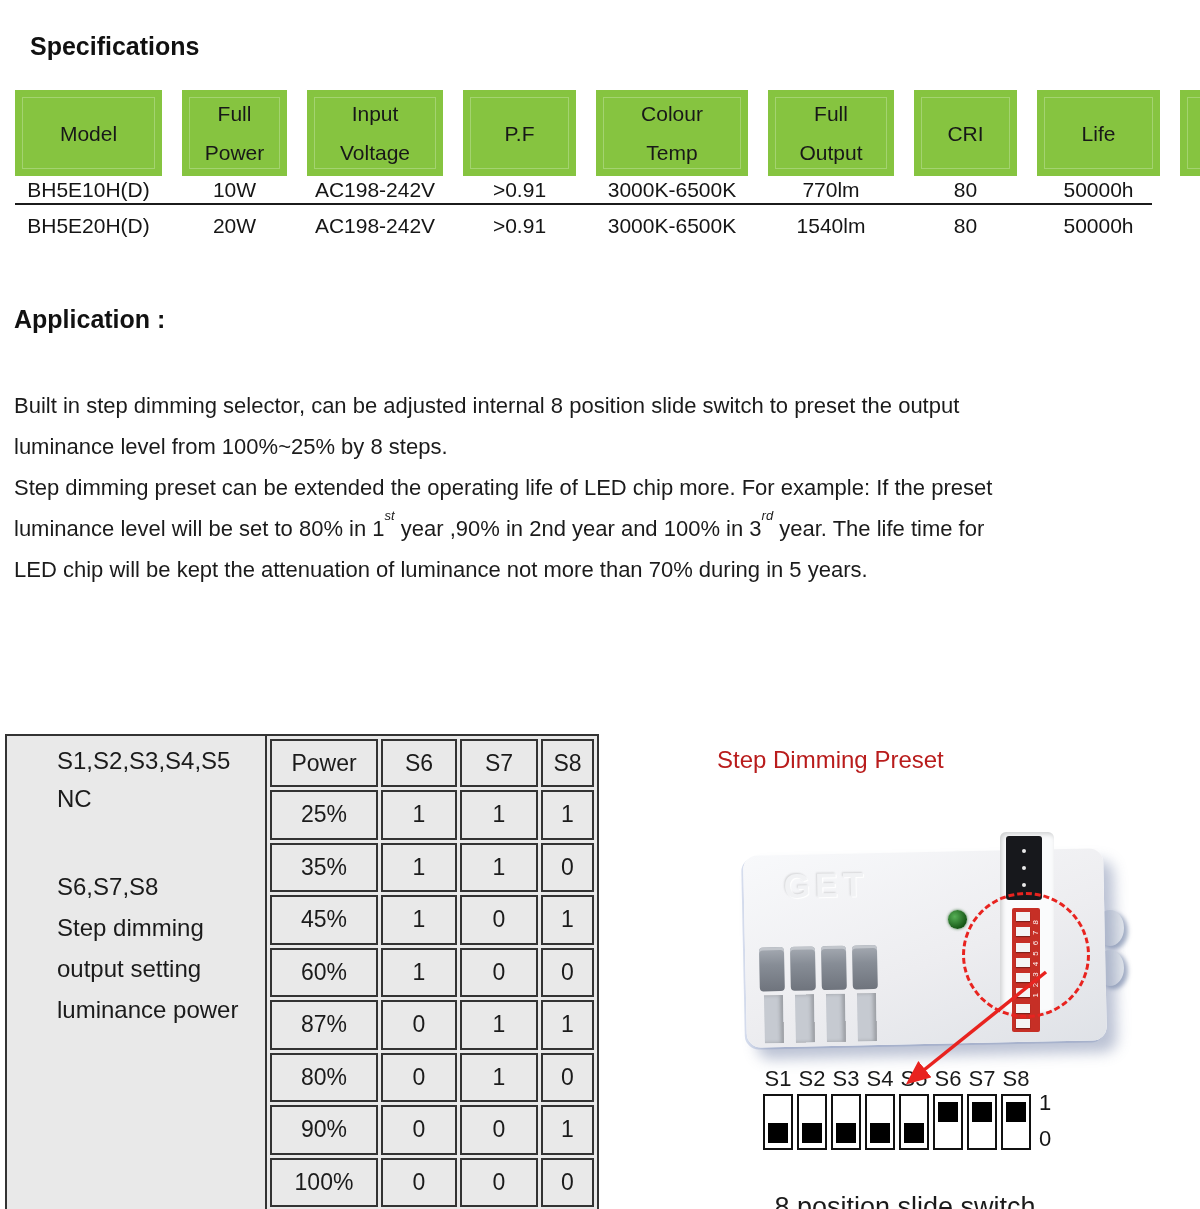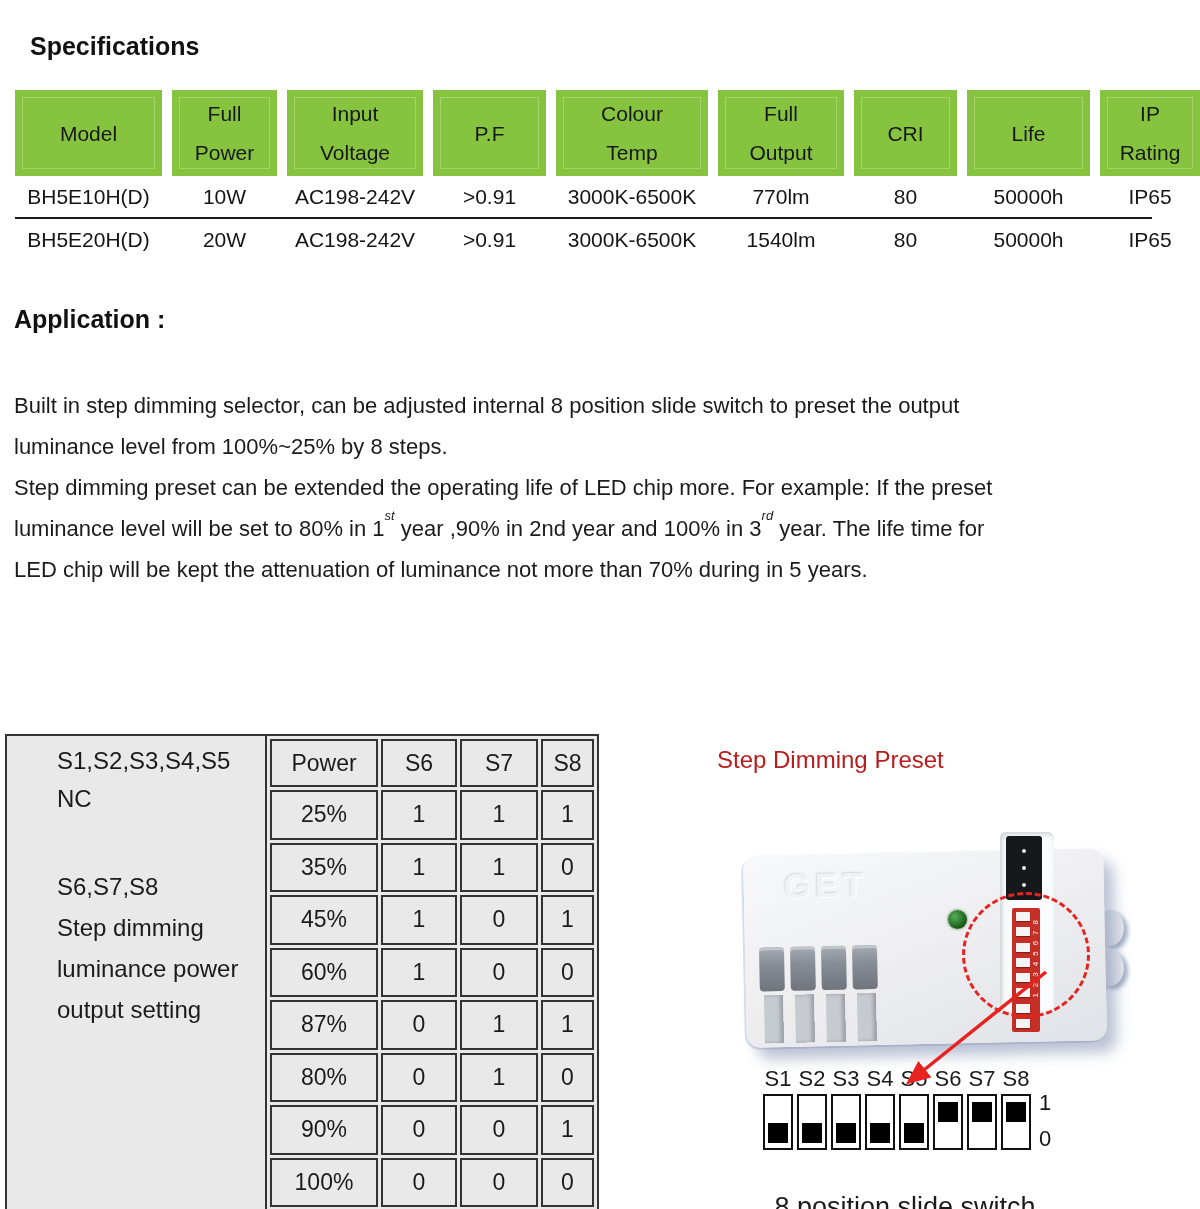--- a/index.html
+++ b/index.html
@@ -7,29 +7,29 @@
   .page {
     position:relative; width:1200px; height:1209px; background:#fff;
     font-family:"Liberation Sans", sans-serif; color:#151515; overflow:hidden;margin-top:24px;
   }
   
   .doc-title { position:absolute; left:30px; top:8px; font-size:25px; font-weight:bold; color:#111; }
   .app-heading { position:absolute; left:14px; top:281px; font-size:25px; font-weight:bold; color:#111; }
 
   
   .spec-table { position:absolute; left:15px; top:66px; width:1137px; }
-  .spec-grid { display:grid; grid-template-columns:147px 105px 136px 113px 152px 126px 103px 123px 100px; column-gap:10px; }
+  .spec-grid { display:grid; grid-template-columns:147px 105px 136px 113px 152px 126px 103px 123px 100px; column-gap:20px; }
   .spec-head { height:86px; }
   .th {
     background:#86C440; position:relative; font-size:21px; color:#181818;
     display:flex; flex-direction:column; justify-content:center; align-items:center;
   }
   .th span { line-height:39px; }
   .th::after { content:""; position:absolute; inset:7px; border:1px solid rgba(255,255,255,0.25); pointer-events:none; }
-  .spec-row { height:41px; align-items:center; text-align:center; font-size:21px; }
+  .spec-row { height:27px; align-items:center; text-align:center; font-size:21px; }
   .spec-row.second { border-top:2px solid #1b1b1b; height:43px; }
   .spec-row .td { line-height:1; }
 
   
   .app-text { position:absolute; left:14px; top:361px; width:1165px; font-size:22px; line-height:41px; color:#1b1b1b; }
   .app-text sup { font-size:13px; position:relative; top:-8px; line-height:0;font-style:italic; }
 
   
   .dip-table {
     position:absolute; left:5px; top:710px; width:594px; height:478px;
@@ -192,22 +192,22 @@
 
   <div class="dip-table">
     <div class="dip-left">
       <div class="note1">
         <div>S1,S2,S3,S4,S5</div>
         <div>NC</div>
       </div>
       <div class="note2">
         <div>S6,S7,S8</div>
         <div>Step dimming</div>
+        <div>output setting</div>
         <div>luminance power</div>
-        <div>output setting</div>
       </div>
     </div>
     <div class="dip-grid">
       <div class="dip-cell">Power</div>
       <div class="dip-cell">S6</div>
       <div class="dip-cell">S7</div>
       <div class="dip-cell">S8</div>
 
       <div class="dip-cell">25%</div>
       <div class="dip-cell">1</div>

